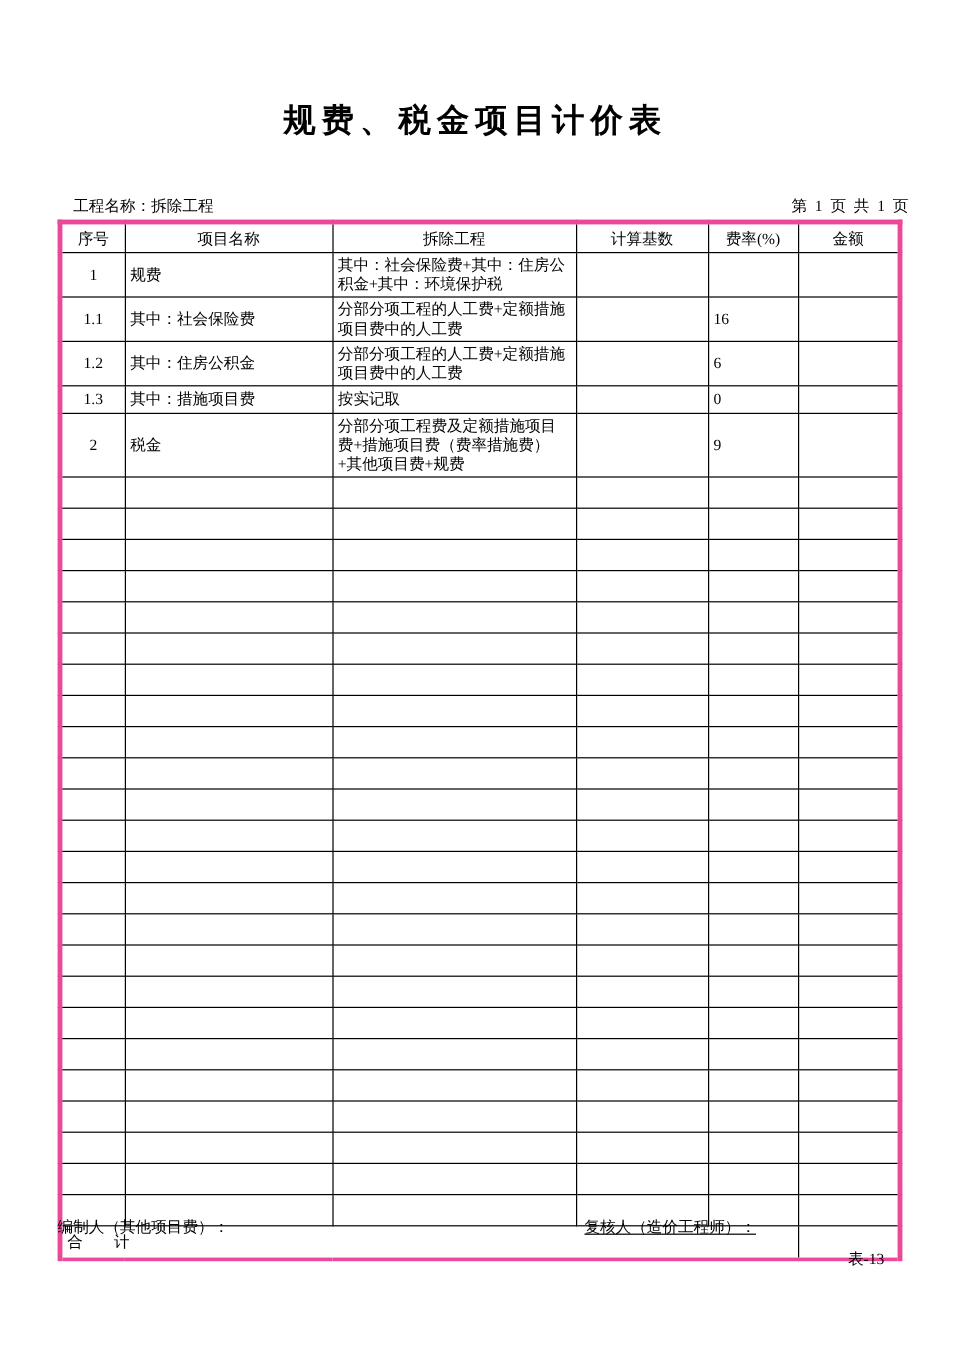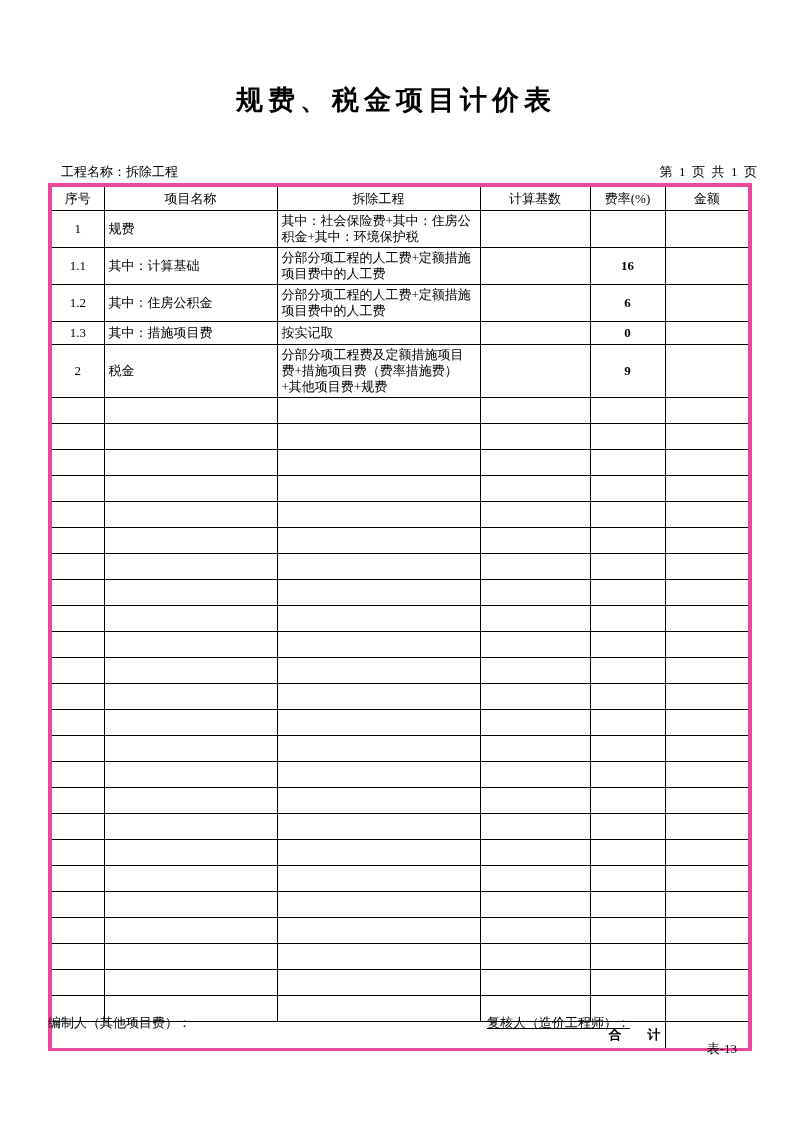--- a/index.html
+++ b/index.html
@@ -65,27 +65,26 @@
     line-height: 16px;
     padding: 2px 4px;
     vertical-align: middle;
     font-weight: normal;
     overflow: hidden;
   }
   table.main thead th { height: 19px; text-align: center; }
   tr.data-row { height: 23px; }
   tr.data-row td.c { text-align: center; }
   tr.data-row td.l { text-align: left; }
-  tr.data-row td.r { text-align: center; font-weight: bold; }
+  tr.data-row td.r { text-align: left; }
   tr.empty-row td { height: 21px; }
   tr.total-row td { height: 22px; }
   tr.total-row td.total-label-cell {
-    text-align: right;
+    text-align: left;
     letter-spacing: 0;
-    font-weight: bold;
   }
   table.main { border-bottom-width: 3px; }
   .footer-preparer {
     position: absolute;
     left: 48px;
     top: 1014px;
     font-size: 13px;
     white-space: nowrap;
   }
   .footer-reviewer {
@@ -141,21 +140,21 @@
         <tr class="data-row">
           <td class="c">1</td>
           <td class="l">规费</td>
           <td class="l">其中：社会保险费+其中：住房公积金+其中：环境保护税</td>
           <td class="c"></td>
           <td class="r"></td>
           <td class="c"></td>
         </tr>
         <tr class="data-row">
           <td class="c">1.1</td>
-          <td class="l">其中：计算基础</td>
+          <td class="l">其中：社会保险费</td>
           <td class="l">分部分项工程的人工费+定额措施项目费中的人工费</td>
           <td class="c"></td>
           <td class="r">16</td>
           <td class="c"></td>
         </tr>
         <tr class="data-row">
           <td class="c">1.2</td>
           <td class="l">其中：住房公积金</td>
           <td class="l">分部分项工程的人工费+定额措施项目费中的人工费</td>
           <td class="c"></td>

